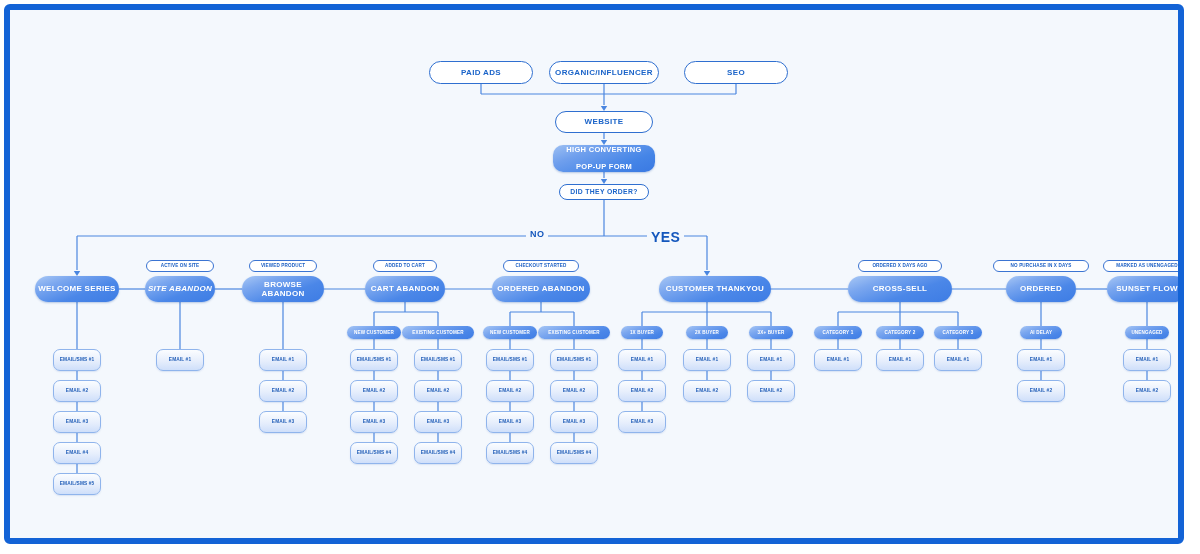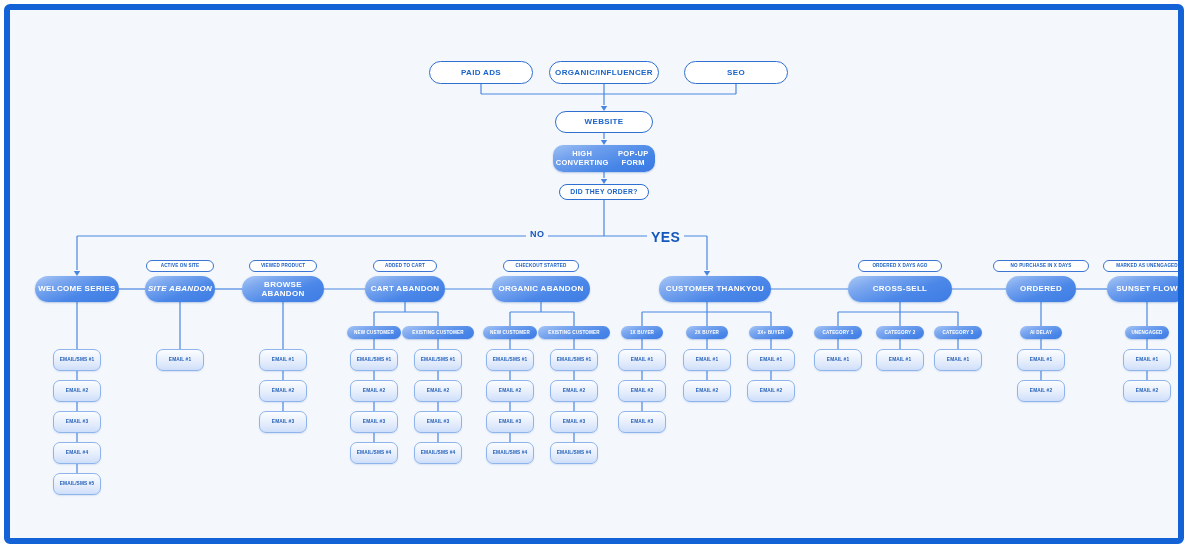--- a/index.html
+++ b/index.html
@@ -168,21 +168,21 @@
         <line x1="1031" y1="361" x2="1031" y2="370" stroke="#4a86e0" stroke-width="1.2"></line>
         <line x1="1066" y1="279" x2="1097" y2="279" stroke="#4a86e0" stroke-width="1.2"></line>
         <line x1="1137" y1="292" x2="1137" y2="316" stroke="#4a86e0" stroke-width="1.2"></line>
         <line x1="1137" y1="329" x2="1137" y2="339" stroke="#4a86e0" stroke-width="1.2"></line>
         <line x1="1137" y1="361" x2="1137" y2="370" stroke="#4a86e0" stroke-width="1.2"></line>
       </svg>
   <div class="node pill-outline" style="left: 419px; top: 51px; width: 104px; height: 23px; font-size: 8px;">PAID ADS</div>
       <div class="node pill-outline" style="left: 539px; top: 51px; width: 110px; height: 23px; font-size: 8px;">ORGANIC/INFLUENCER</div>
       <div class="node pill-outline" style="left: 674px; top: 51px; width: 104px; height: 23px; font-size: 8px;">SEO</div>
       <div class="node pill-outline" style="left: 545px; top: 101px; width: 98px; height: 22px; font-size: 8px;">WEBSITE</div>
-      <div class="node pill-hl" style="left: 543px; top: 135px; width: 102px; height: 27px; font-size: 7.5px; ">
+      <div class="node pill-hl" style="left: 543px; top: 135px; width: 102px; height: 27px; font-size: 7.5px; flex-direction: column;">
         <span>HIGH CONVERTING</span>
         <br>
         <span>POP-UP FORM</span>
       </div>
       <div class="node pill-outline" style="left: 549px; top: 174px; width: 90px; height: 16px; font-size: 6.8px;">DID THEY ORDER?</div>
       <div class="branch-label" style="left: 516px; top: 219px; font-size: 9px;">NO</div>
       <div class="branch-label" style="left: 637px; top: 219px; font-size: 14px;">YES</div>
       <div class="node pill-main" style="left: 25px; top: 266px; width: 84px; height: 26px; font-size: 8px;">WELCOME SERIES</div>
       <div class="node card-email" style="left: 43px; top: 339px; width: 48px; height: 22px; font-size: 4.8px;">EMAIL/SMS #1</div>
       <div class="node card-email" style="left: 43px; top: 370px; width: 48px; height: 22px; font-size: 4.8px;">EMAIL #2</div>
@@ -203,21 +203,21 @@
       <div class="node card-email" style="left: 340px; top: 339px; width: 48px; height: 22px; font-size: 4.8px;">EMAIL/SMS #1</div>
       <div class="node card-email" style="left: 340px; top: 370px; width: 48px; height: 22px; font-size: 4.8px;">EMAIL #2</div>
       <div class="node card-email" style="left: 340px; top: 401px; width: 48px; height: 22px; font-size: 4.8px;">EMAIL #3</div>
       <div class="node card-email" style="left: 340px; top: 432px; width: 48px; height: 22px; font-size: 4.8px;">EMAIL/SMS #4</div>
       <div class="node chip-seg" style="left: 392.1px; top: 316px; width: 71.8px; height: 13px; font-size: 4.6px;">EXISTING CUSTOMER</div>
       <div class="node card-email" style="left: 404px; top: 339px; width: 48px; height: 22px; font-size: 4.8px;">EMAIL/SMS #1</div>
       <div class="node card-email" style="left: 404px; top: 370px; width: 48px; height: 22px; font-size: 4.8px;">EMAIL #2</div>
       <div class="node card-email" style="left: 404px; top: 401px; width: 48px; height: 22px; font-size: 4.8px;">EMAIL #3</div>
       <div class="node card-email" style="left: 404px; top: 432px; width: 48px; height: 22px; font-size: 4.8px;">EMAIL/SMS #4</div>
       <div class="node chip-cond" style="left: 492.8px; top: 250px; width: 76.4px; height: 12px; font-size: 4.6px;">CHECKOUT STARTED</div>
-      <div class="node pill-main" style="left: 482px; top: 266px; width: 98px; height: 26px; font-size: 8px;">ORGANIC ABANDON</div>
+      <div class="node pill-main" style="left: 482px; top: 266px; width: 98px; height: 26px; font-size: 8px;">ORDERED ABANDON</div>
       <div class="node chip-seg" style="left: 472.6px; top: 316px; width: 54.8px; height: 13px; font-size: 4.6px;">NEW CUSTOMER</div>
       <div class="node card-email" style="left: 476px; top: 339px; width: 48px; height: 22px; font-size: 4.8px;">EMAIL/SMS #1</div>
       <div class="node card-email" style="left: 476px; top: 370px; width: 48px; height: 22px; font-size: 4.8px;">EMAIL #2</div>
       <div class="node card-email" style="left: 476px; top: 401px; width: 48px; height: 22px; font-size: 4.8px;">EMAIL #3</div>
       <div class="node card-email" style="left: 476px; top: 432px; width: 48px; height: 22px; font-size: 4.8px;">EMAIL/SMS #4</div>
       <div class="node chip-seg" style="left: 528.1px; top: 316px; width: 71.8px; height: 13px; font-size: 4.6px;">EXISTING CUSTOMER</div>
       <div class="node card-email" style="left: 540px; top: 339px; width: 48px; height: 22px; font-size: 4.8px;">EMAIL/SMS #1</div>
       <div class="node card-email" style="left: 540px; top: 370px; width: 48px; height: 22px; font-size: 4.8px;">EMAIL #2</div>
       <div class="node card-email" style="left: 540px; top: 401px; width: 48px; height: 22px; font-size: 4.8px;">EMAIL #3</div>
       <div class="node card-email" style="left: 540px; top: 432px; width: 48px; height: 22px; font-size: 4.8px;">EMAIL/SMS #4</div>

